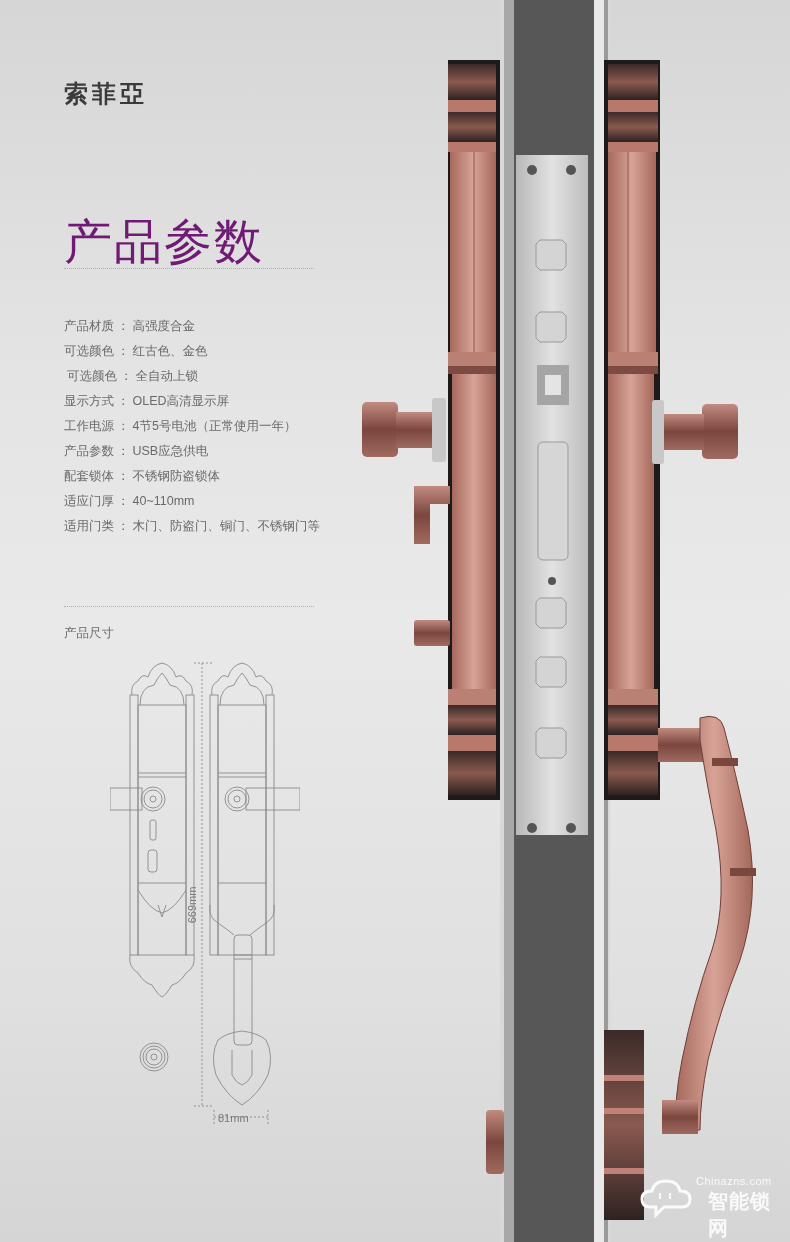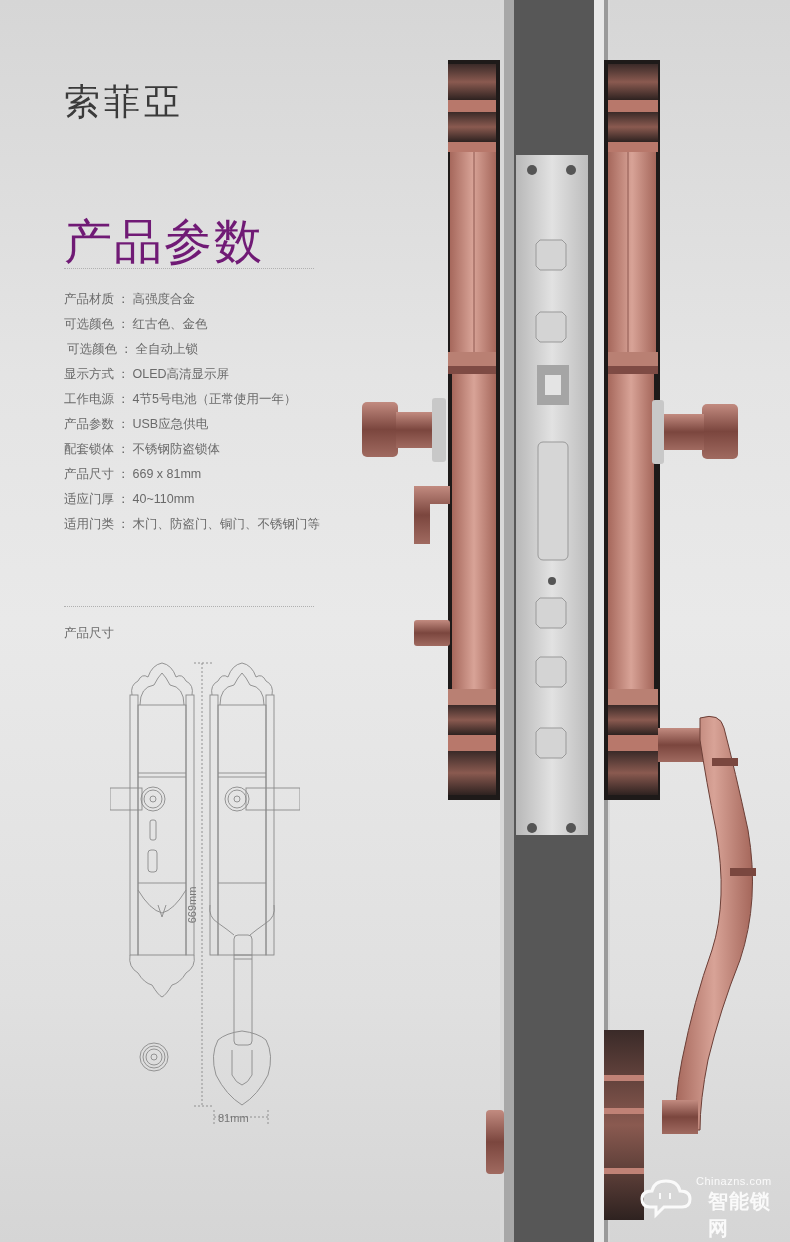--- a/index.html
+++ b/index.html
@@ -1,24 +1,24 @@
 <!DOCTYPE html>
 <html><head>
 <meta charset="utf-8">
 <style>
   html,body{margin:0;padding:0;}
   body{width:790px;height:1242px;overflow:hidden;position:relative;
     background:linear-gradient(180deg,#d6d6d6 0%,#e4e4e4 30%,#e9e9e9 50%,#e0e0e0 80%,#d5d5d5 100%);
     font-family:"Liberation Sans","DejaVu Sans",sans-serif;}
-  .brand{position:absolute;left:64px;top:78px;font-size:36px;font-weight:normal;color:#3a3a3a;letter-spacing:4px;}
+  .brand{position:absolute;left:64px;top:78px;font-size:24px;font-weight:bold;color:#3a3a3a;letter-spacing:4px;}
   .title{position:absolute;left:64px;top:178px;font-size:48px;color:#701a75;letter-spacing:2px;font-weight:normal;}
   .rule{position:absolute;left:64px;width:250px;border-top:1px dotted #b0b0b0;}
   .specs{position:absolute;left:64px;top:290px;margin:0;padding:0;list-style:none;}
   .specs li{font-size:12.5px;color:#6a6a6a;height:25px;line-height:18px;white-space:nowrap;}
-  .specs .k{display:inline-block;}
+  .specs .k{display:inline-block;margin-top:27px;}
   .specs .sep{margin:0 3px;}
   .dim-title{position:absolute;left:64px;top:625px;font-size:12.5px;color:#6a6a6a;}
   .drawing{position:absolute;left:110px;top:655px;}
   .dim-label{font-size:11px;fill:#777;font-family:"Liberation Sans",sans-serif;}
   .product{position:absolute;left:340px;top:0;}
   .watermark{position:absolute;left:640px;top:1175px;width:140px;height:50px;color:#fff;}
   .wm-url{position:absolute;left:56px;top:0;font-size:11px;color:#fafafa;letter-spacing:0.5px;}
   .wm-name{position:absolute;left:68px;top:13px;font-size:20px;color:#fafafa;letter-spacing:1px;font-weight:bold;}
 </style>
 </head>
@@ -29,21 +29,20 @@
 <div class="rule" style="top:268px;"></div>
 
 <ul class="specs">
   <li><span class="k">产品材质</span><span class="sep">：</span><span>高强度合金</span></li>
   <li><span class="k">可选颜色</span><span class="sep">：</span><span>红古色、金色</span></li>
   <li style="padding-left:3px"><span class="k">可选颜色</span><span class="sep">：</span><span>全自动上锁</span></li>
   <li><span class="k">显示方式</span><span class="sep">：</span><span>OLED高清显示屏</span></li>
   <li><span class="k">工作电源</span><span class="sep">：</span><span>4节5号电池（正常使用一年）</span></li>
   <li><span class="k">产品参数</span><span class="sep">：</span><span>USB应急供电</span></li>
   <li><span class="k">配套锁体</span><span class="sep">：</span><span>不锈钢防盗锁体</span></li>
-  <li><span class="k">产品尺寸</span><span class="sep">：</span><span>669 x 81mm</span></li>
   <li><span class="k">适应门厚</span><span class="sep">：</span><span>40~110mm</span></li>
   <li><span class="k">适用门类</span><span class="sep">：</span><span>木门、防盗门、铜门、不锈钢门等</span></li>
 </ul>
 
 <div class="rule" style="top:606px;"></div>
 <div class="dim-title">产品尺寸</div>
 
 <svg class="drawing" width="190" height="475" viewBox="0 0 190 475">
   <g fill="none" stroke="#8a8a8a" stroke-width="0.9">
 

